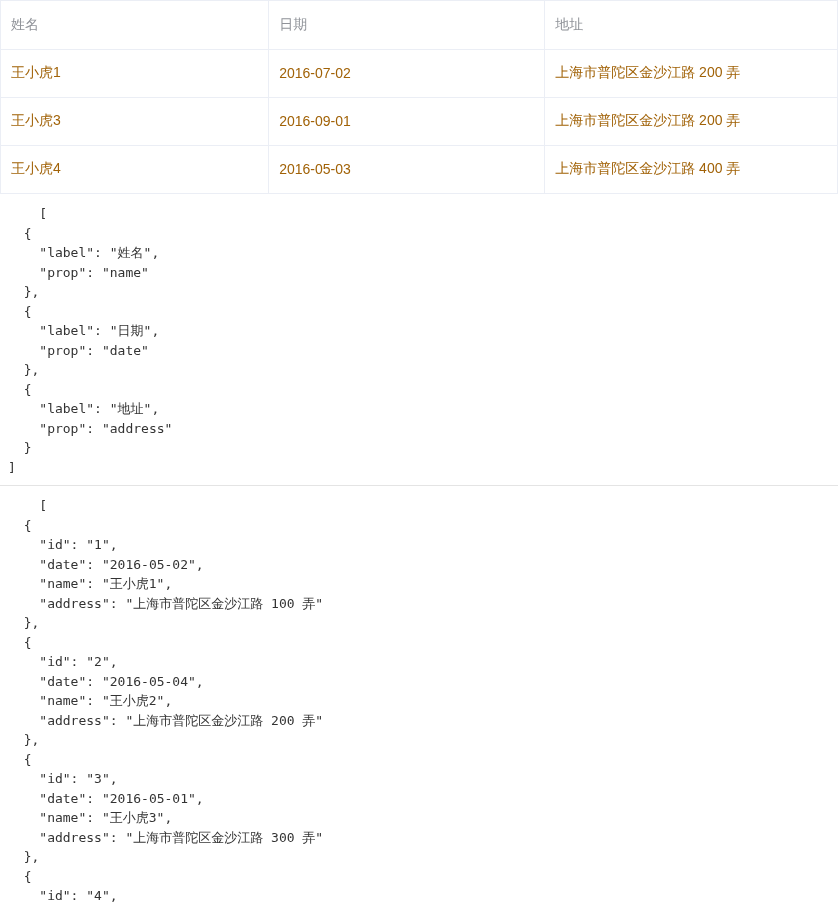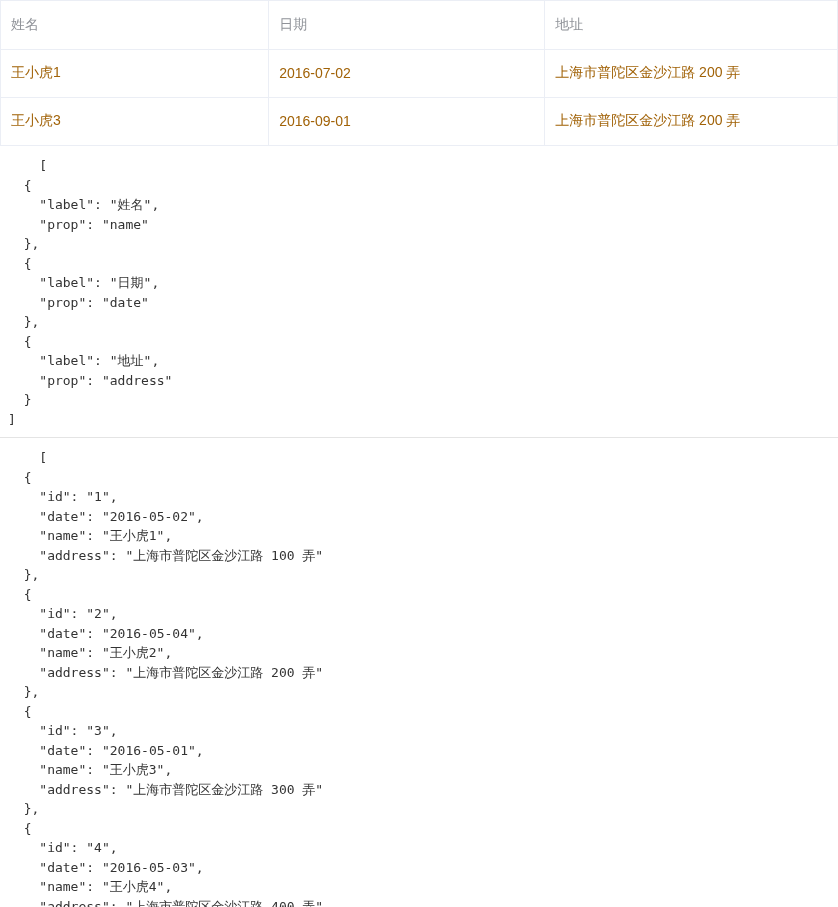--- a/index.html
+++ b/index.html
@@ -76,20 +76,25 @@
       <tr>
         <td>王小虎1</td>
         <td>2016-07-02</td>
         <td>上海市普陀区金沙江路 200 弄</td>
       </tr>
       <tr>
         <td>王小虎3</td>
         <td>2016-09-01</td>
         <td>上海市普陀区金沙江路 200 弄</td>
       </tr>
+      <tr>
+        <td>王小虎4</td>
+        <td>2016-05-03</td>
+        <td>上海市普陀区金沙江路 400 弄</td>
+      </tr>
     </tbody>
   </table>
 </div>
 
 <pre class="json-block">    [
   {
     "label": "姓名",
     "prop": "name"
   },
   {

